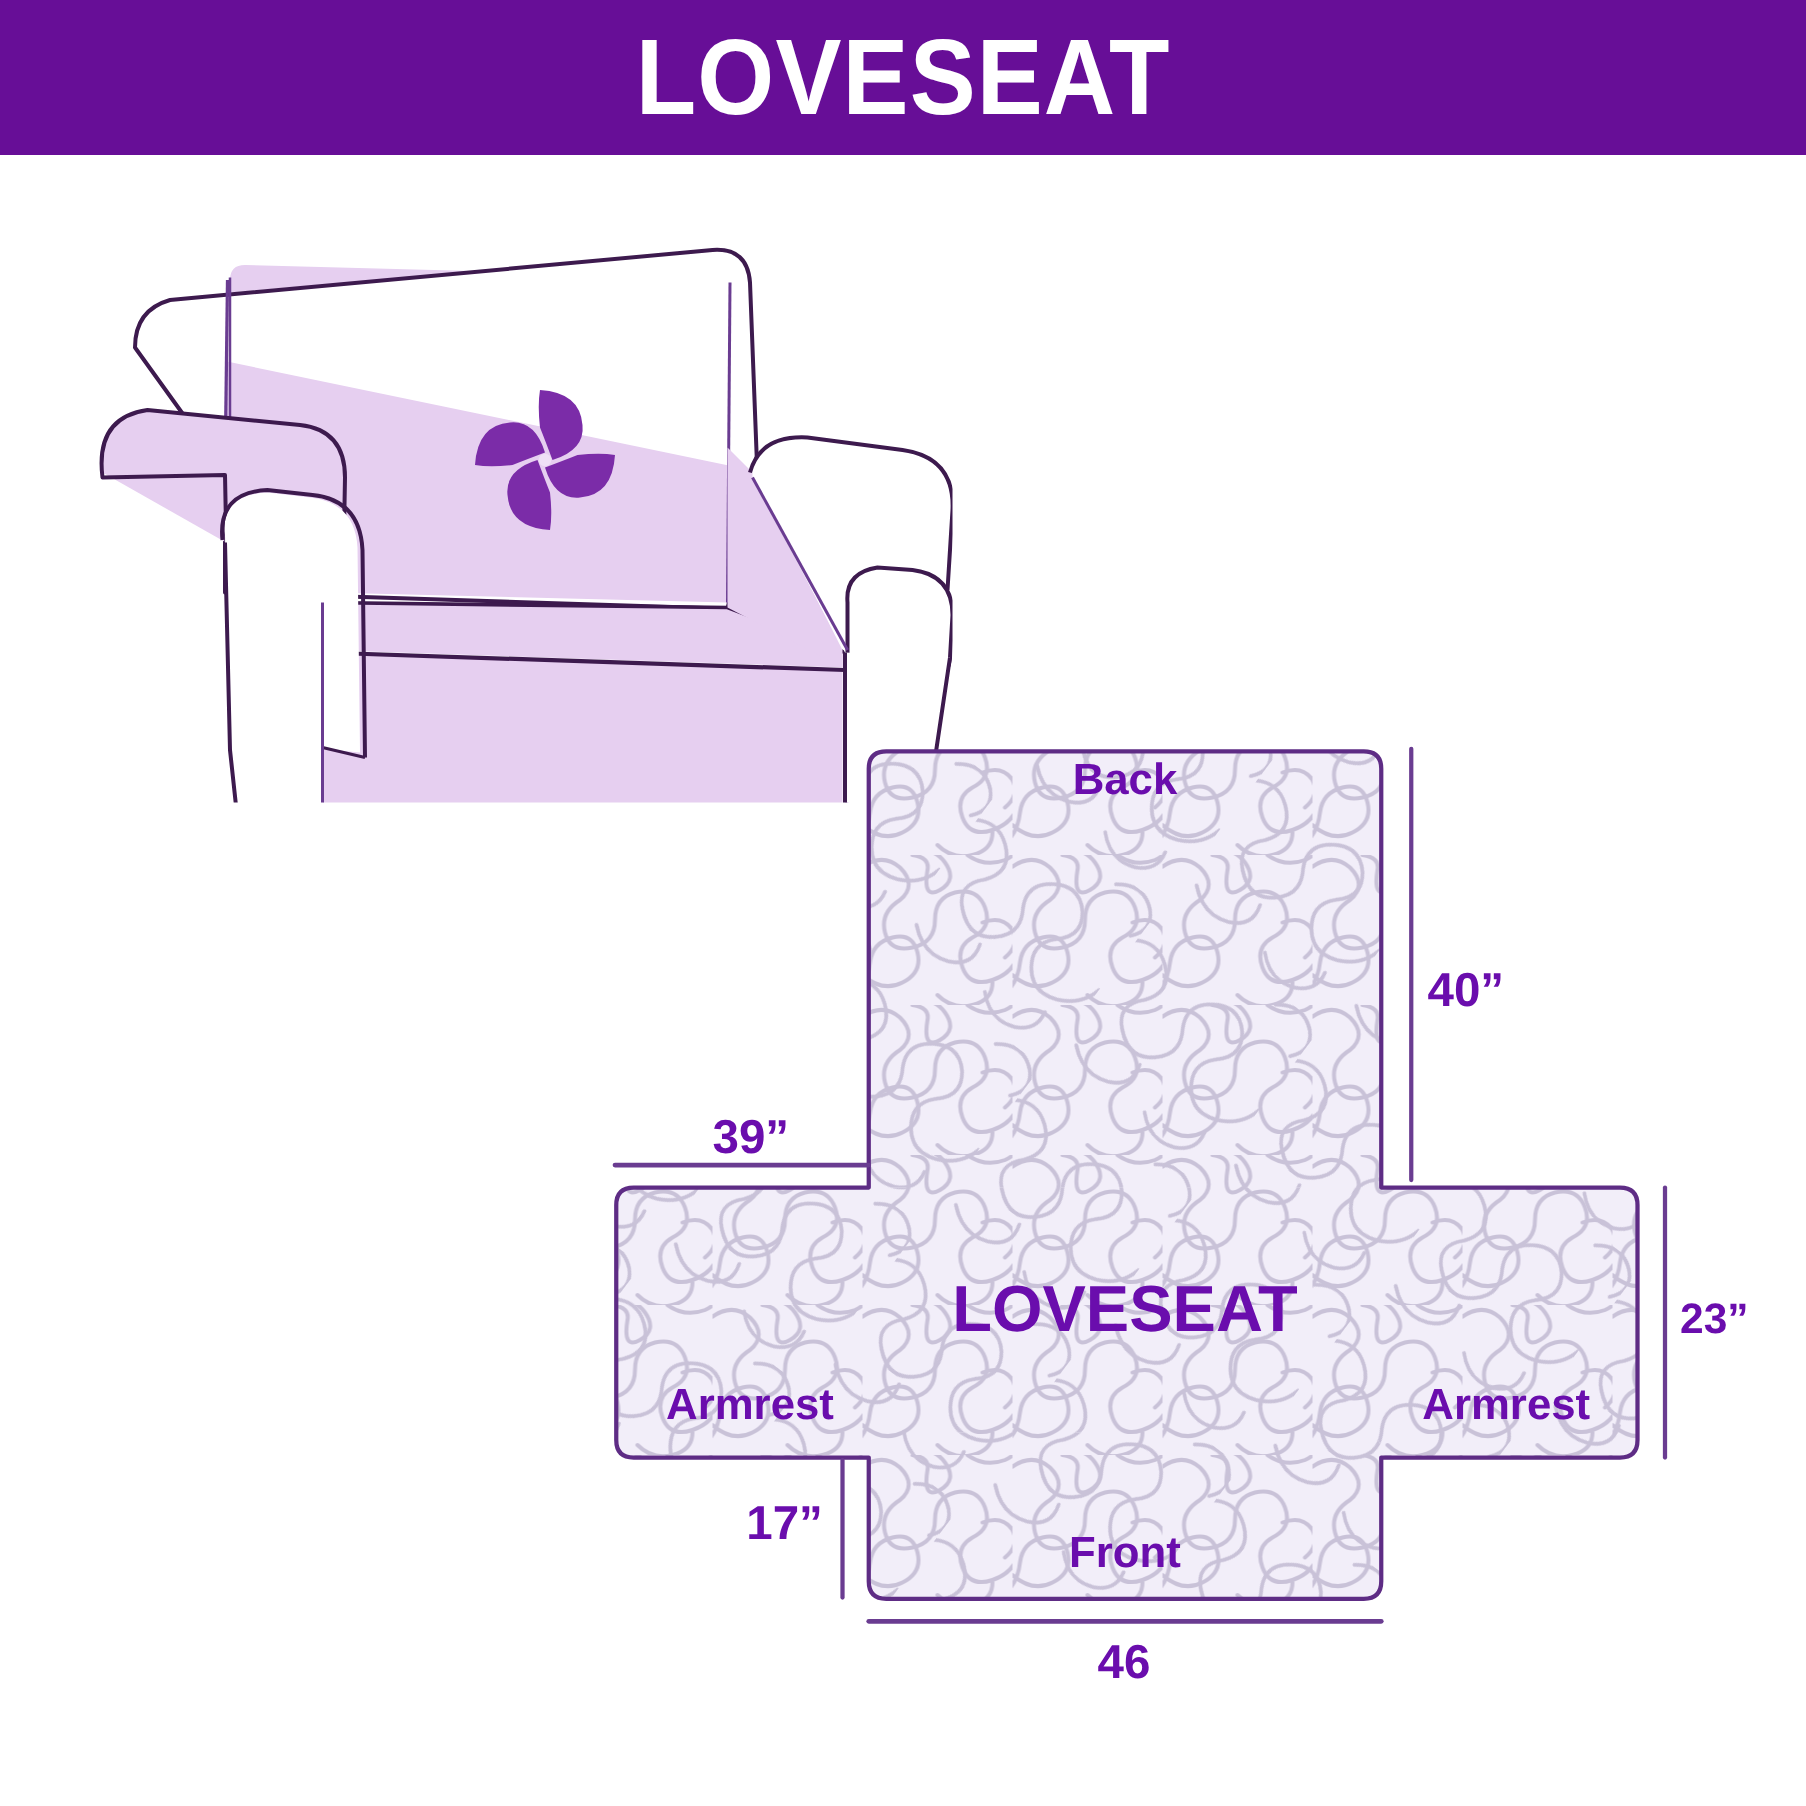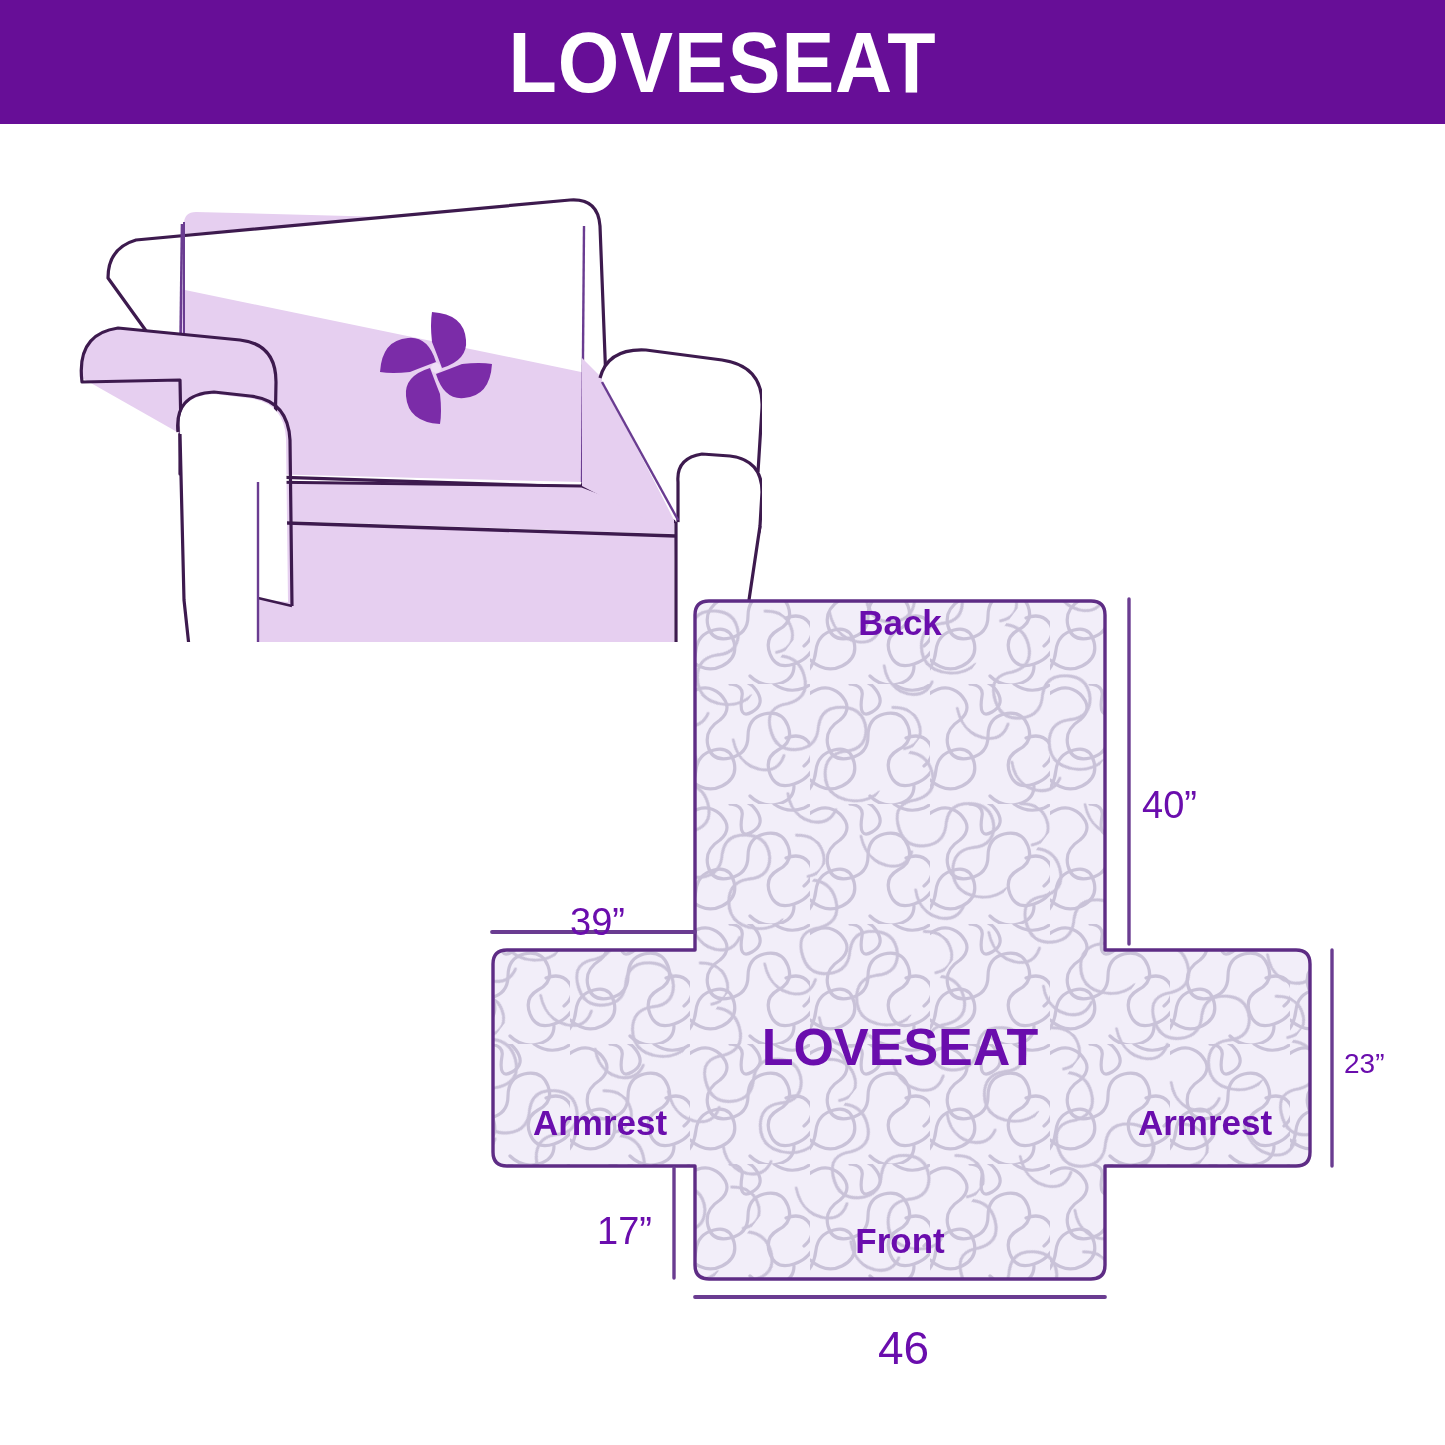--- a/index.html
+++ b/index.html
@@ -55,23 +55,22 @@
     left: 450px;
     top: 564px;
     width: 995px;
     height: 810px;
   }
 
   .dim-label {
     position: absolute;
     color: #6A0DAD;
     font-family: "Liberation Sans", sans-serif;
-    font-weight: normal;
+    font-weight: bold;
     white-space: nowrap;
-    margin-top: 12px;
   }
 </style>
 </head>
 <body>
 
 <div id="header-banner">
   <div id="header-title">LOVESEAT</div>
 </div>
 
 <div id="sofa-illustration">
@@ -198,18 +197,18 @@
     <line x1="224" y1="604" x2="224" y2="714" stroke="#6A3C91" stroke-width="3.4" stroke-linecap="round"></line>
 
     <line x1="245" y1="733" x2="655" y2="733" stroke="#6A3C91" stroke-width="3.8" stroke-linecap="round"></line>
   </svg>
 
   
   <div class="dim-label" style="left:692px; top:208px; font-size:38px;">40”</div>
 
   <div class="dim-label" style="left:120px; top:325px; font-size:38px;">39”</div>
 
-  <div class="dim-label" style="left:894px; top:472px; font-size:28px;">23”</div>
+  <div class="dim-label" style="left:894px; top:472px; font-size:34px;">23”</div>
 
   <div class="dim-label" style="left:147px; top:634px; font-size:38px;">17”</div>
 
-  <div class="dim-label" style="left:428px; top:745px; font-size:46px;">46</div>
+  <div class="dim-label" style="left:428px; top:745px; font-size:38px;">46</div>
 </div>
 
 </body></html>

